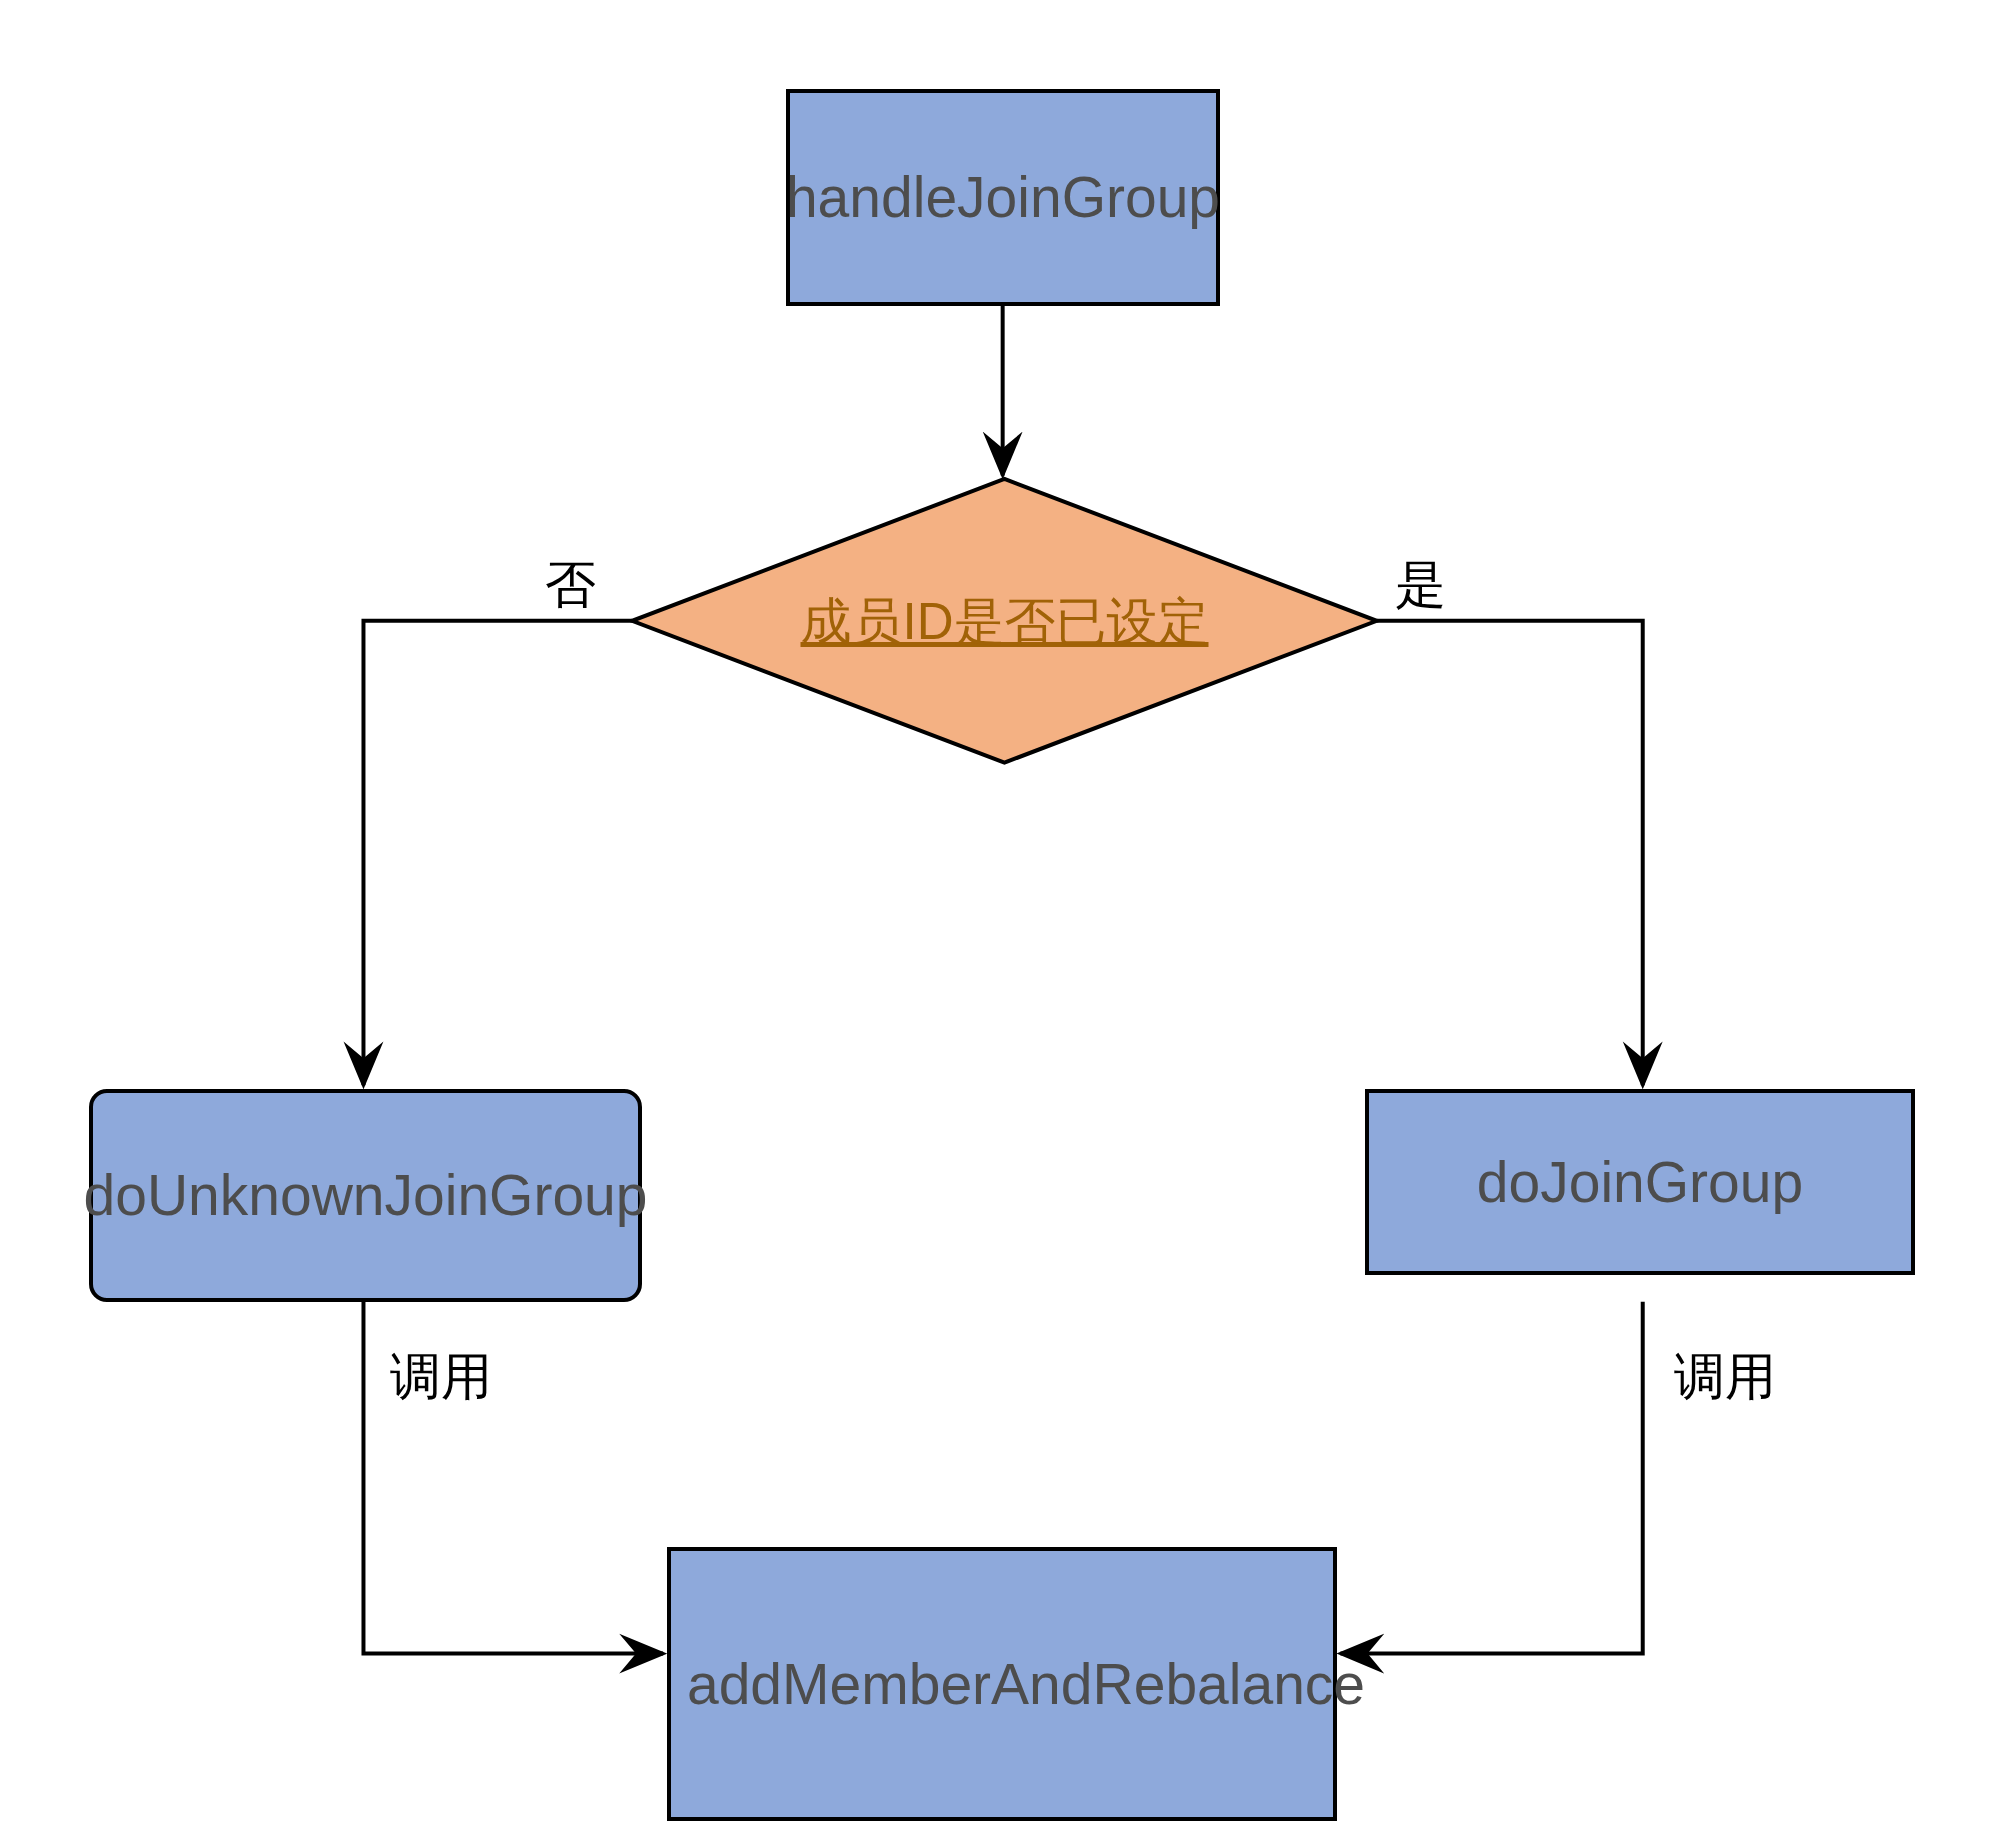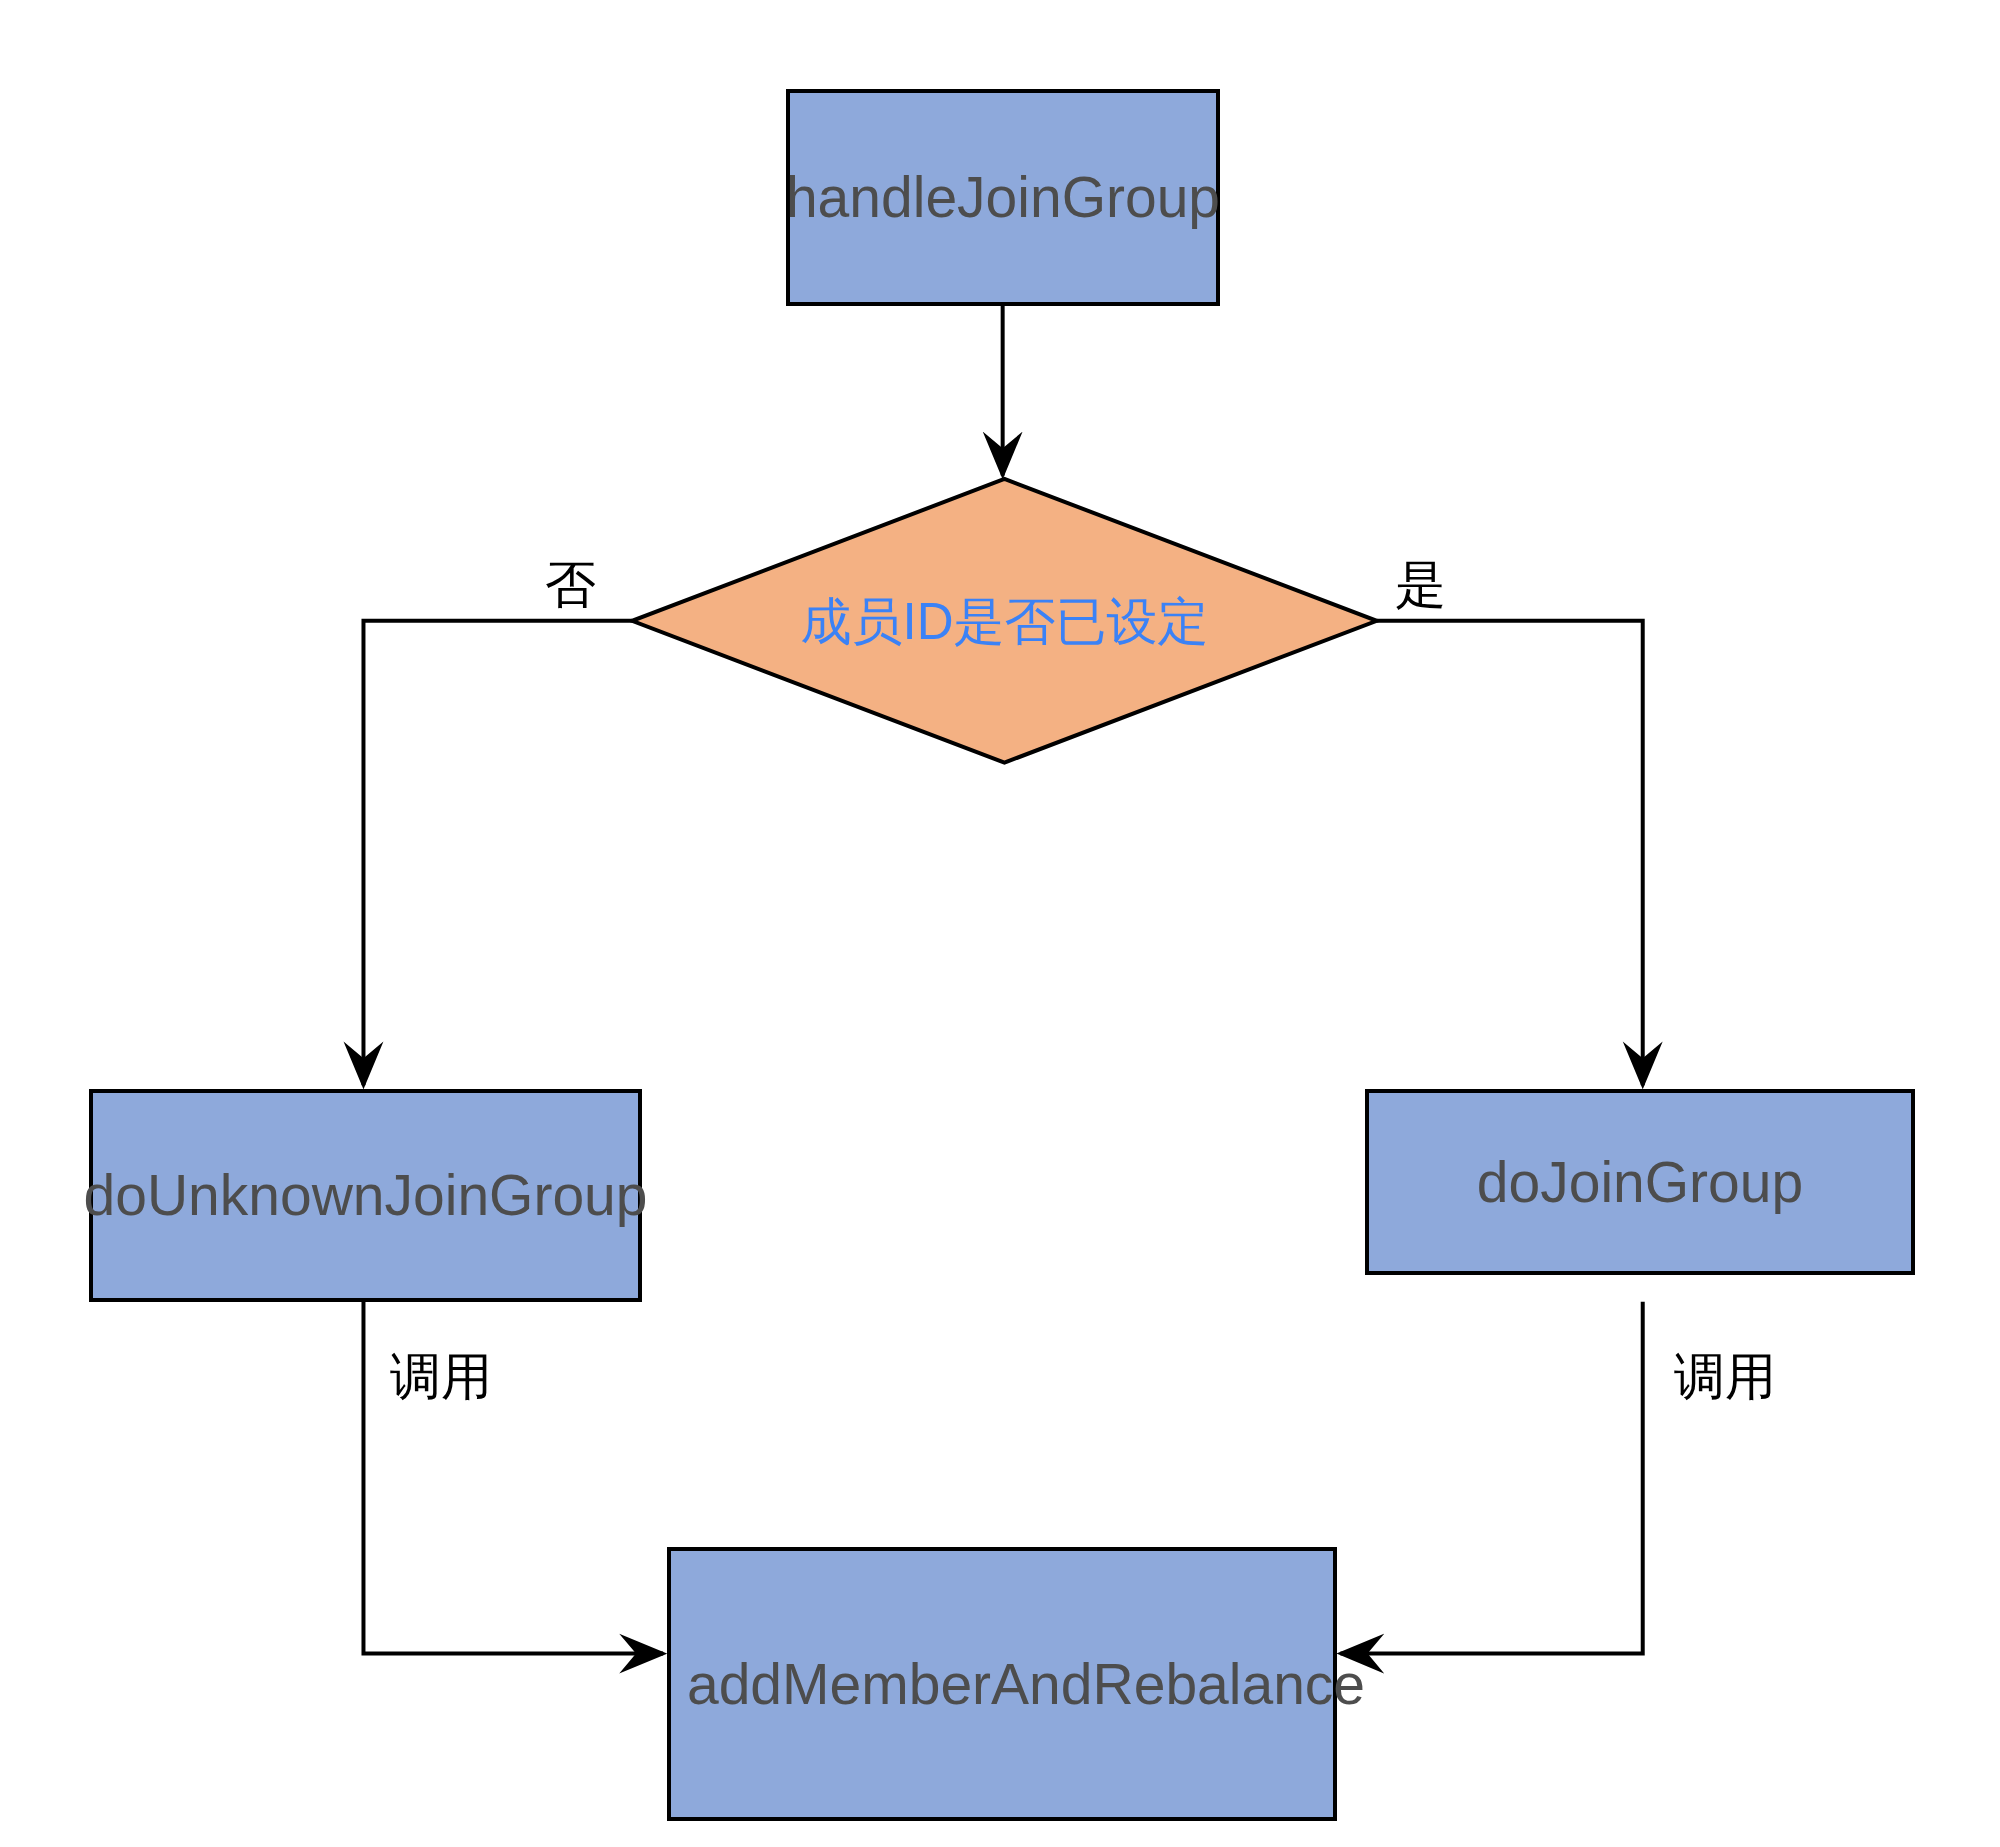--- a/index.html
+++ b/index.html
@@ -26,33 +26,34 @@
     font-size: 57px;
     line-height: 1.2;
     display: flex;
     align-items: center;
     justify-content: center;
     text-align: center;
     z-index: 1;
     white-space: nowrap;
   }
   #node-handle      { left: 786px;  top: 89px;  width: 434px; height: 217px; }
-  #node-dounknown   { left: 89px;  top: 1089px; width: 553px; height: 213px; }
+  #node-dounknown   { left: 89px;  top: 1089px; width: 553px; height: 213px; border-radius: 18px; }
   #node-dojoin      { left: 1365px; top: 1089px; width: 550px; height: 186px; }
   #node-addmember   { left: 667px;  top: 1547px; width: 670px; height: 274px; padding-left: 48px; }
   .diamond-label {
     position: absolute;
     left: 721px; top: 592px;
     width: 567px; height: 60px;
-    color: #3b82f6;
+    color: #a16207;
     font-size: 51px;
     line-height: 60px;
     text-align: center;
     z-index: 1;
     white-space: nowrap;
+    text-decoration: underline;
   }
   .edge-label {
     position: absolute;
     color: #000000;
     font-size: 51px;
     line-height: 55px;
     z-index: 1;
     white-space: nowrap;
   }
   #label-no    { left: 526px;  top: 557px;  width: 89px; text-align: center; }

